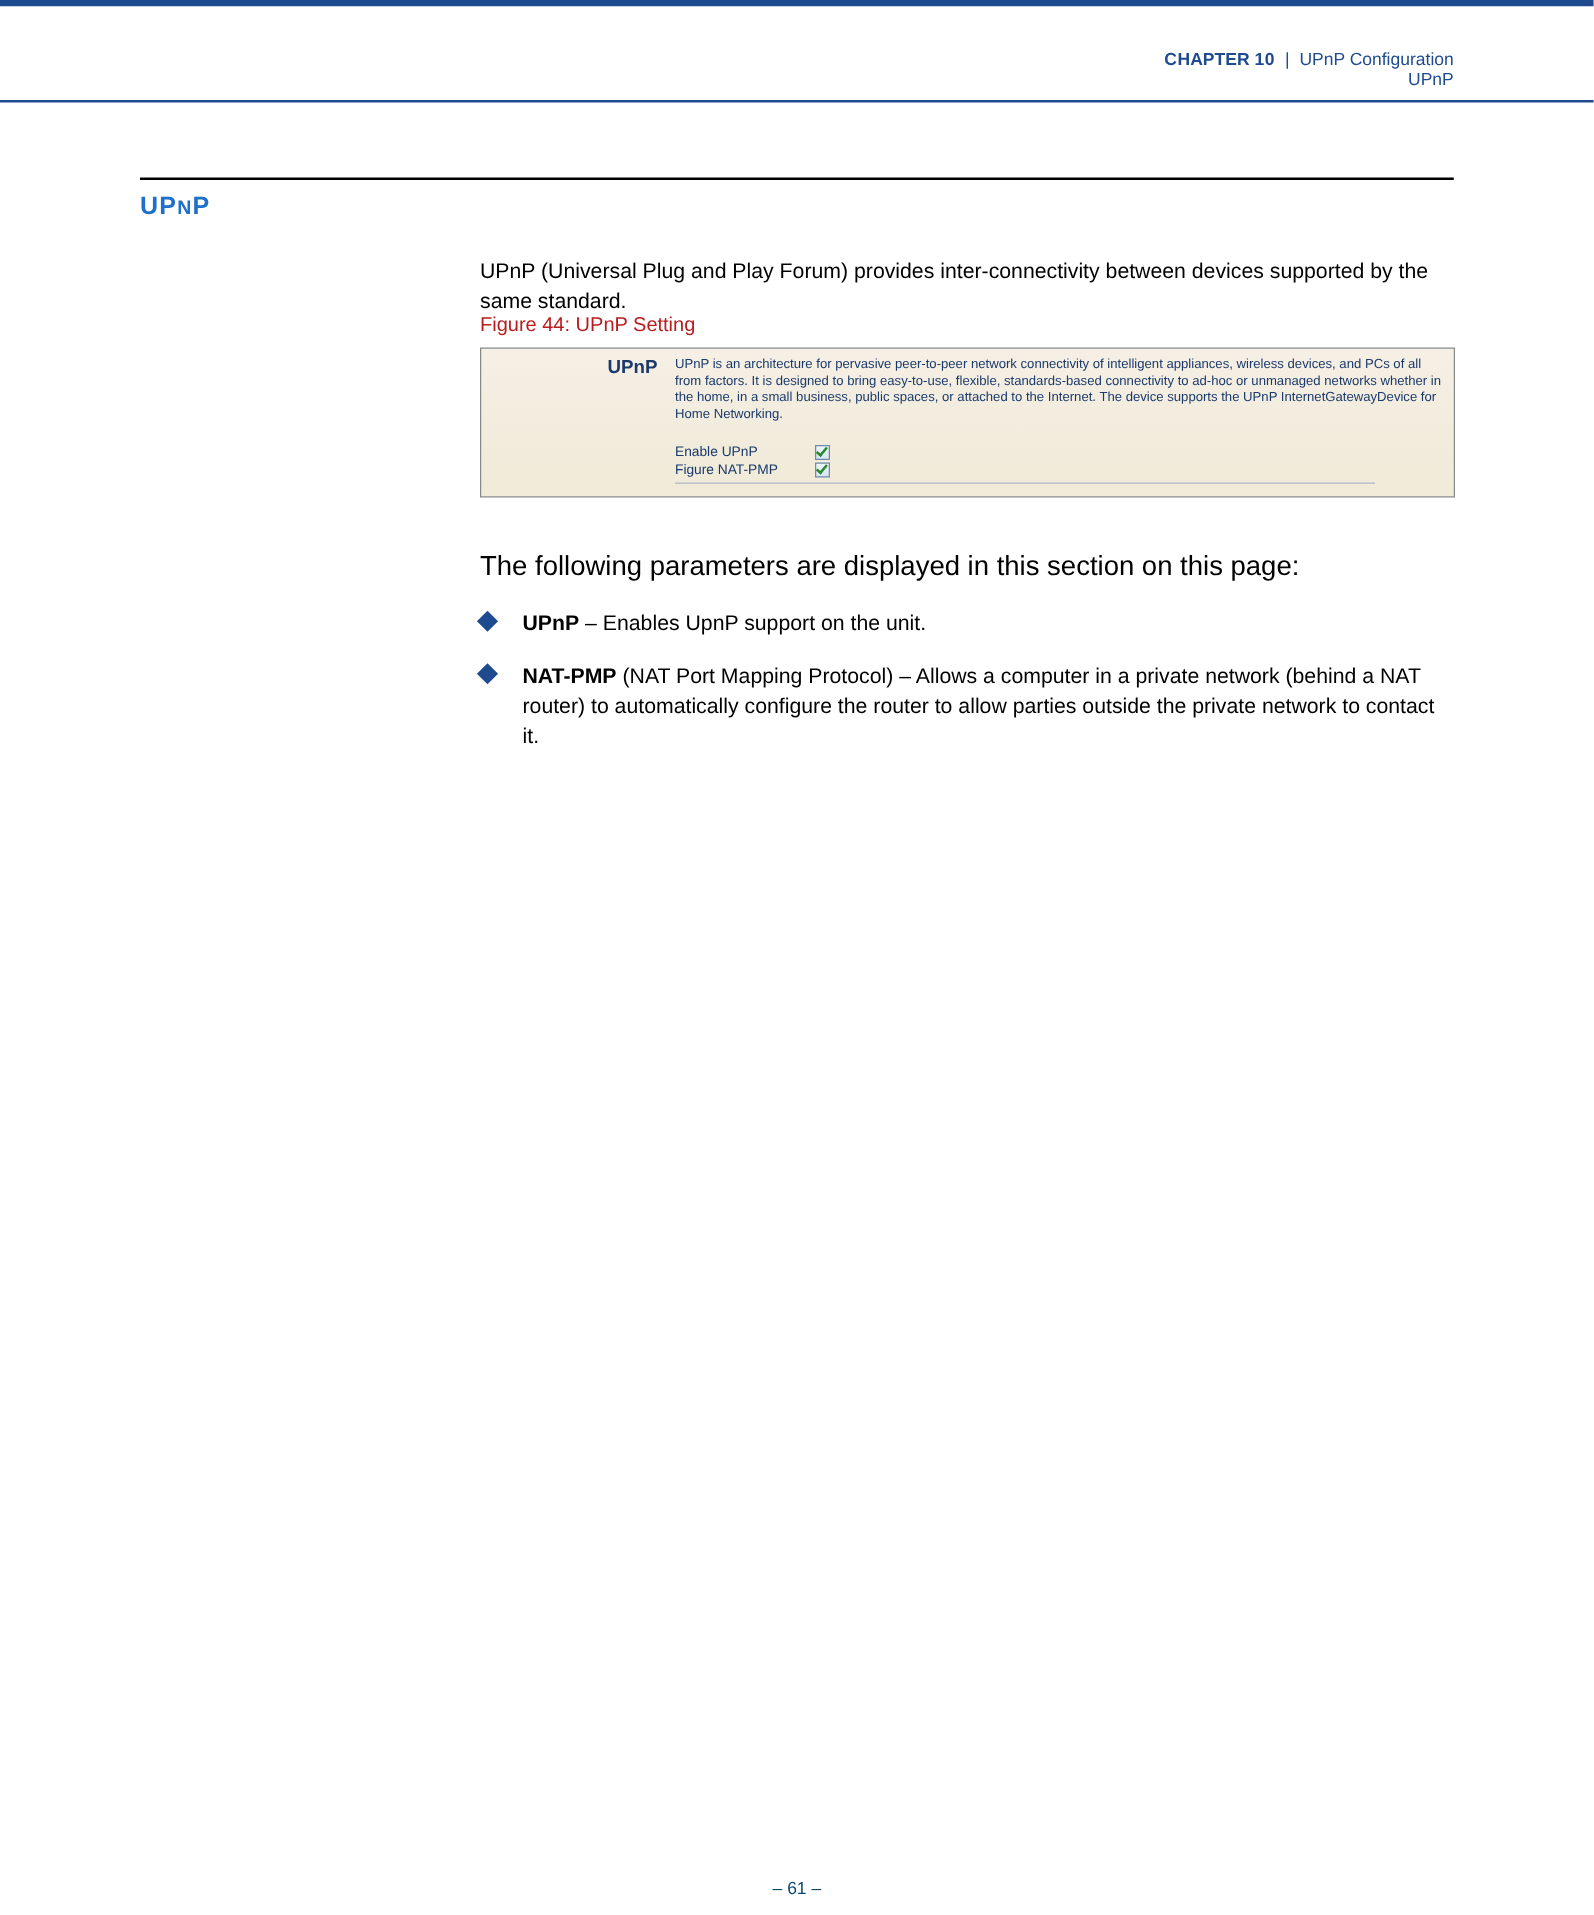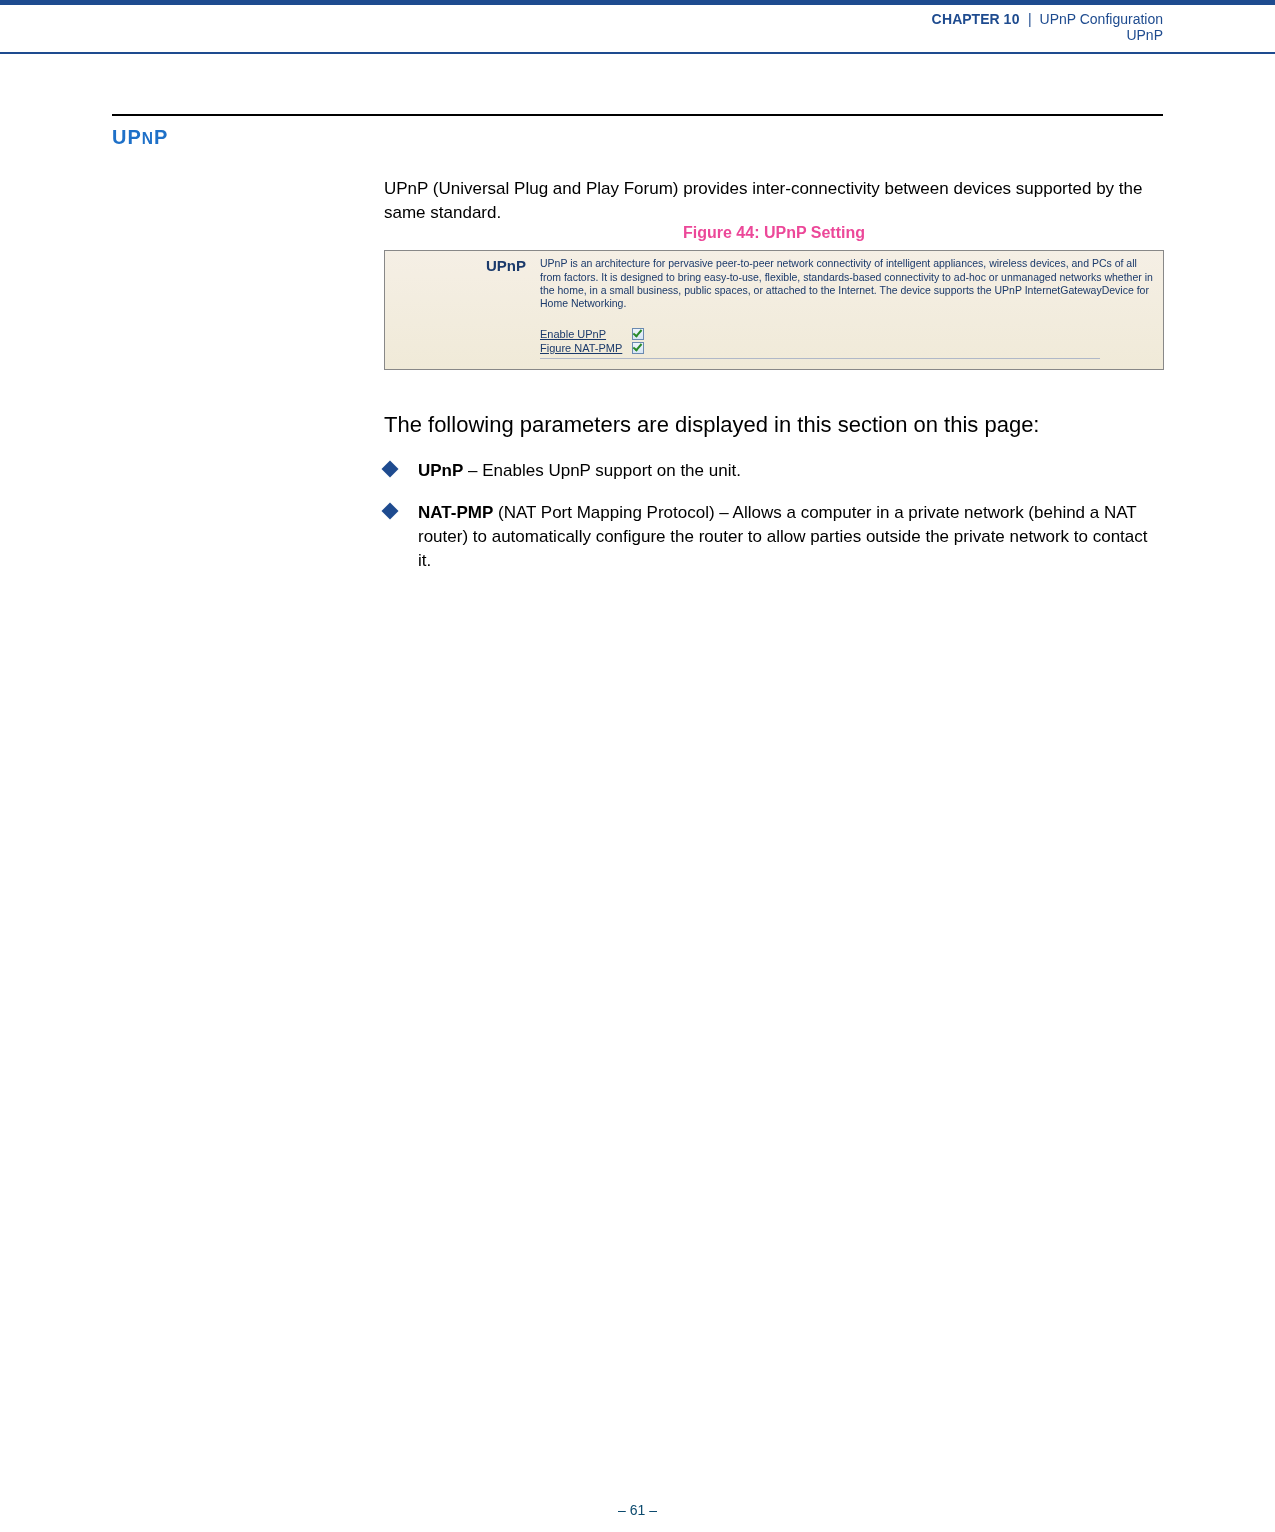--- a/index.html
+++ b/index.html
@@ -22,20 +22,21 @@
       width: 100%;
     }
     .header-row {
       display: flex;
       justify-content: flex-end;
       padding: 6px 112px 0 0;
     }
     .header-row .chapter-line {
       color: #1e4b8f;
       font-size: 14px;
+      margin-top: 28px;
     }
     .header-row .chapter-line .chapter-lbl {
       font-weight: bold;
       letter-spacing: 0.5px;
     }
     .header-row .chapter-line .chapter-smallcaps {
       font-variant: small-caps;
       font-weight: bold;
     }
     .header-row .chapter-line .divider {
@@ -83,25 +84,24 @@
       width: 780px;
     }
 
     .para {
       line-height: 1.4;
       font-size: 17px;
       color: #000;
     }
 
     .fig-caption {
-      color: #ec4899;
-      font-weight: bold;
+      color: #b91c1c;
+      font-weight: normal;
       font-size: 16px;
       margin-bottom: 8px;
-      text-align: center;
     }
 
     .fig-frame {
       border: 1px solid #888;
       padding: 2px;
       margin-bottom: 40px;
       width: 780px;
       height: 120px;
       display: flex;
       background: linear-gradient(to bottom, #f5efe5, #f0ead8);
@@ -134,22 +134,21 @@
       margin-bottom: 18px;
     }
     .fig-opt-row {
       display: flex;
       align-items: center;
       margin-top: 2px;
       font-size: 11px;
       color: #1b3a6b;
     }
     .fig-opt-row .opt-label {
-      width: 92px;
-      text-decoration: underline;
+      width: 112px;
     }
     .fig-opt-row .chk {
       width: 12px;
       height: 12px;
       border: 1px solid #6b8ab0;
       background: linear-gradient(to bottom, #eef5fc, #d7e6f4);
       position: relative;
       display: inline-block;
     }
     .fig-opt-row .chk::after {

